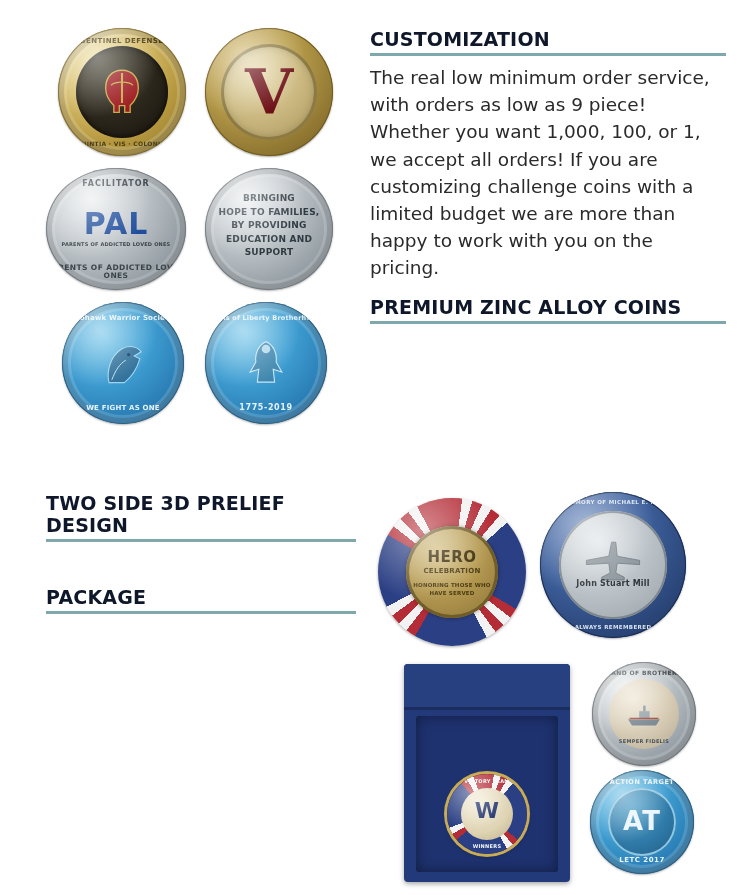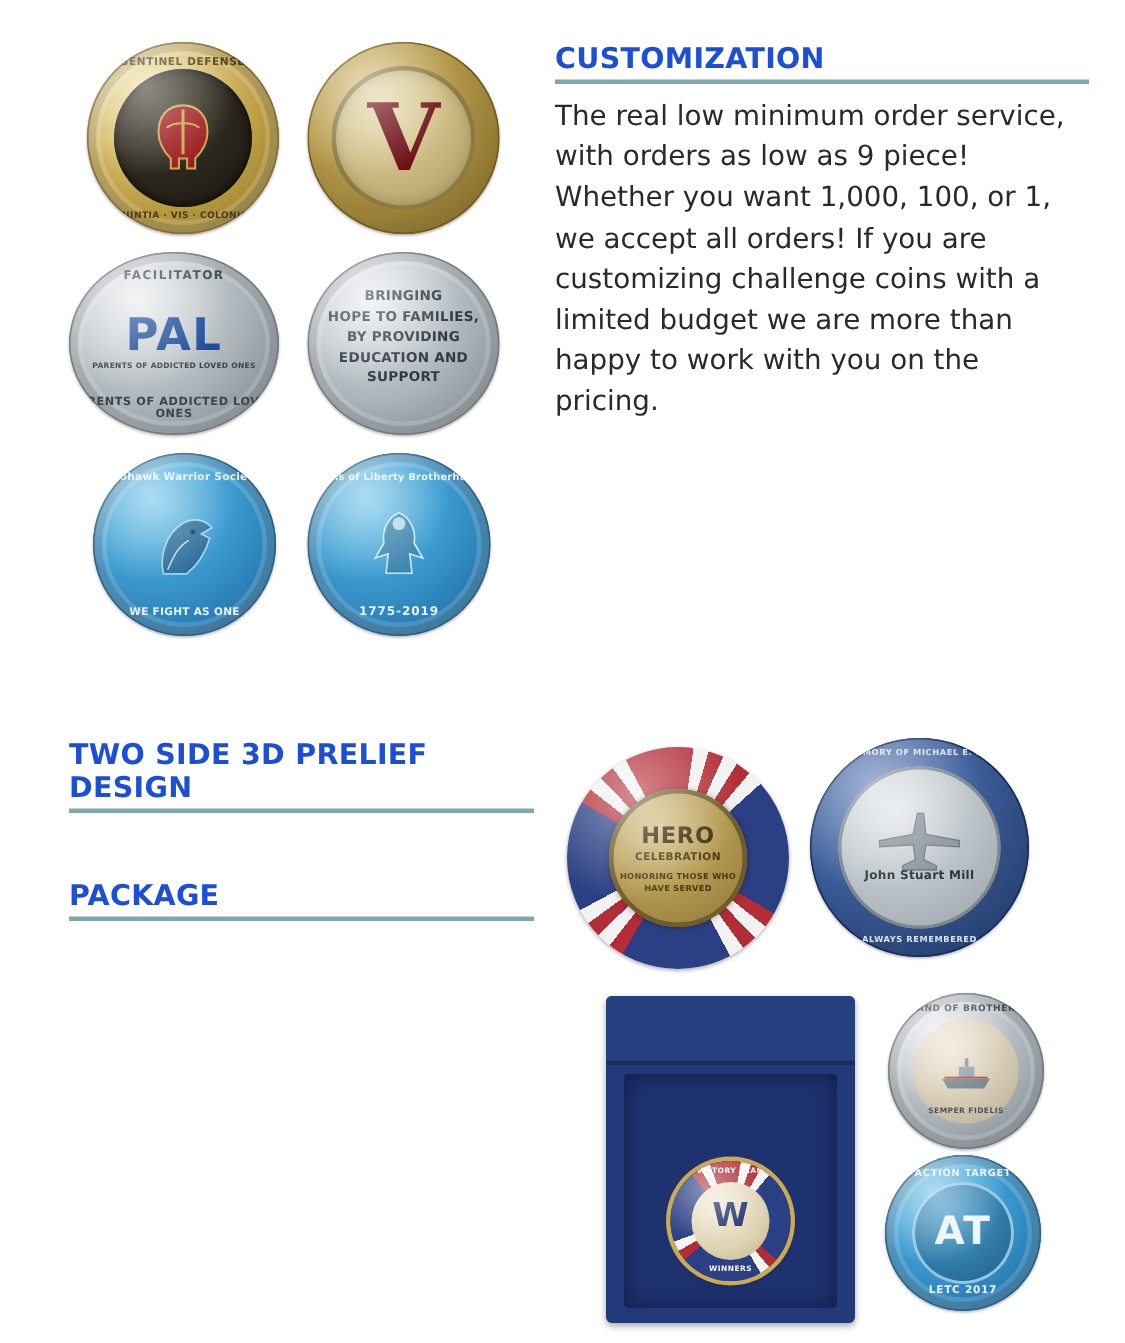--- a/index.html
+++ b/index.html
@@ -11,21 +11,21 @@
     font-family: "DejaVu Sans", sans-serif;
     overflow: hidden;
     position: relative;
   }
   .page { position: relative; width: 750px; height: 895px; }
 
   
   .sec-title {
     font-size: 19px;
     font-weight: bold;
-    color: #1d4ed8;
+    color: #0f172a;
     letter-spacing: .2px;
     border-bottom: 3px solid #7fa8ad;
     padding-bottom: 3px;
     margin: 0 0 8px 0;
     display: block;
   }
   .sec-body {
     font-size: 18.5px;
     line-height: 1.47;
     color: #2a2a2a;
@@ -126,20 +126,21 @@
   }
 </style>
 </head>
 <body>
 
 <div class="page">
 
   <div class="top-right">
     <h2 class="sec-title">CUSTOMIZATION</h2>
     <p class="sec-body">The real low minimum order service, with orders as low as 9 piece! Whether you want 1,000, 100, or 1, we accept all orders! If you are customizing challenge coins with a limited budget we are more than happy to work with you on the pricing.</p>
+    <h2 class="sec-title">PREMIUM ZINC ALLOY COINS</h2>
   </div>
 
   <div class="left-lower">
     <h2 class="sec-title">TWO SIDE 3D PRELIEF DESIGN</h2>
     <div class="block2">
       <h2 class="sec-title">PACKAGE</h2>
     </div>
   </div>
 
   <div class="coin gold" style="left:58px; top:28px; width:128px; height:128px;">

